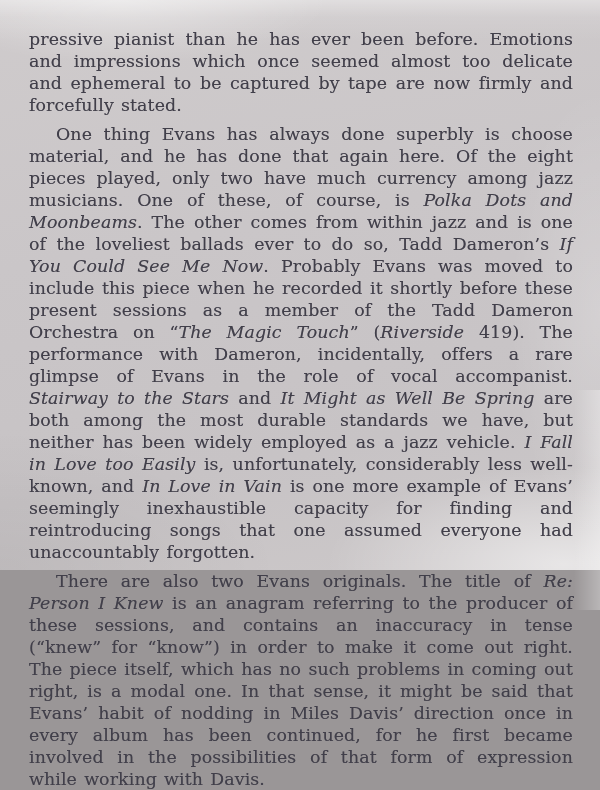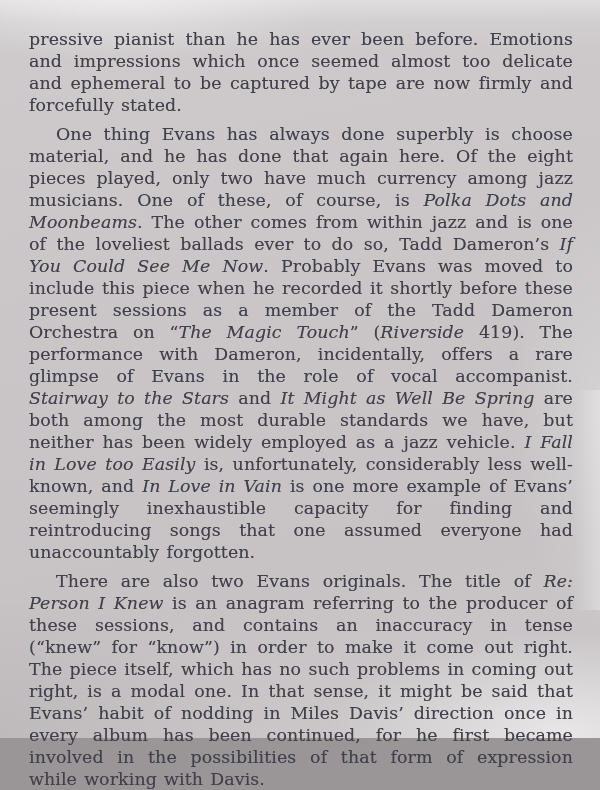--- a/index.html
+++ b/index.html
@@ -6,21 +6,21 @@
     margin: 0;
     padding: 0;
     width: 600px;
     height: 790px;
     overflow: hidden;
     background: #9a9697;
   }
   .photo {
     position: relative;
     width: 600px;
-    height: 738px;
+    height: 570px;
     background:
       radial-gradient(ellipse 340px 140px at 94% 99%, rgba(255,255,255,0.55), rgba(255,255,255,0) 70%),
       radial-gradient(ellipse 120px 300px at 100% 55%, rgba(255,255,255,0.22), rgba(255,255,255,0) 75%),
       radial-gradient(ellipse 300px 90px at 20% 0%, rgba(255,255,255,0.40), rgba(255,255,255,0) 70%),
       linear-gradient(180deg, rgba(255,255,255,0.38) 0%, rgba(255,255,255,0.10) 3%, rgba(255,255,255,0) 7%),
       radial-gradient(ellipse 400px 200px at 0% 100%, rgba(0,0,0,0.06), rgba(0,0,0,0) 70%),
       linear-gradient(170deg, #cfcbcc 0%, #cac6c8 40%, #c7c3c5 75%, #ccc8c9 100%);
     font-family: "DejaVu Serif", "Liberation Serif", serif;
   }
   .sheen-streak {

